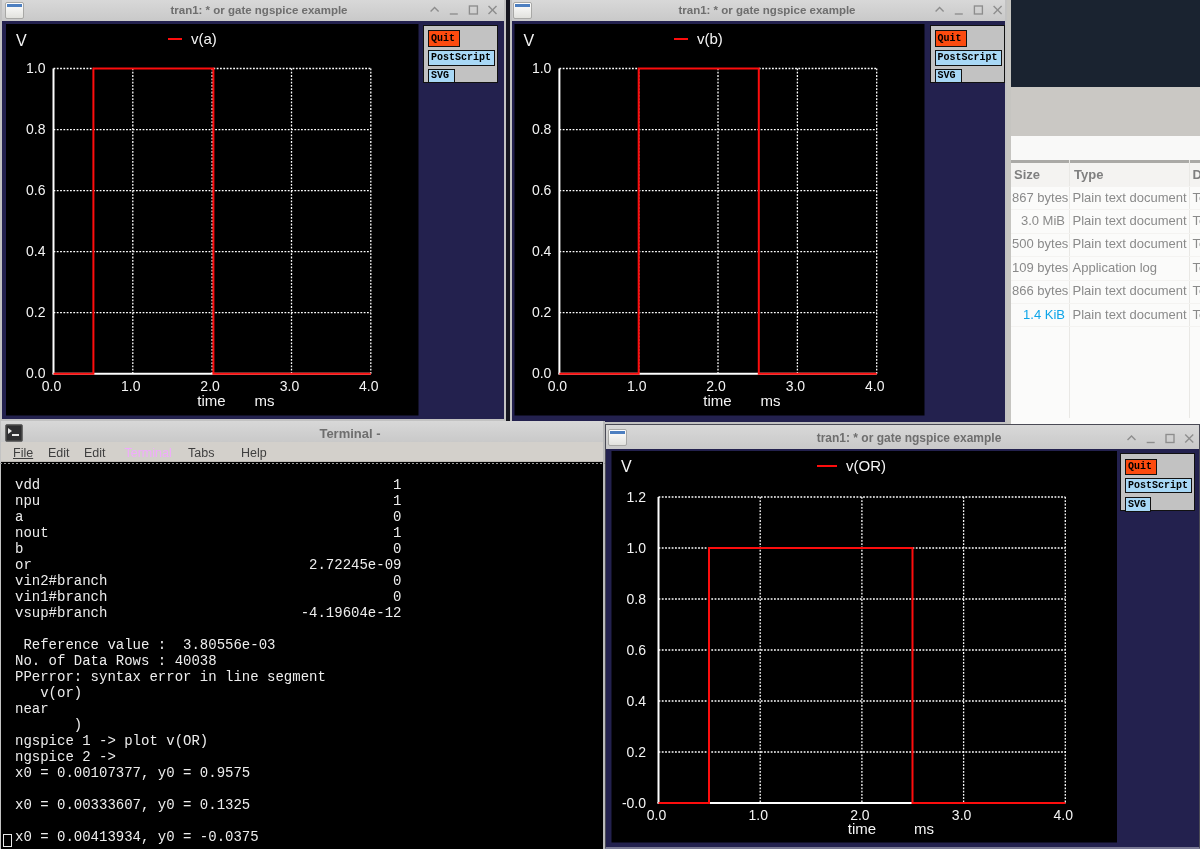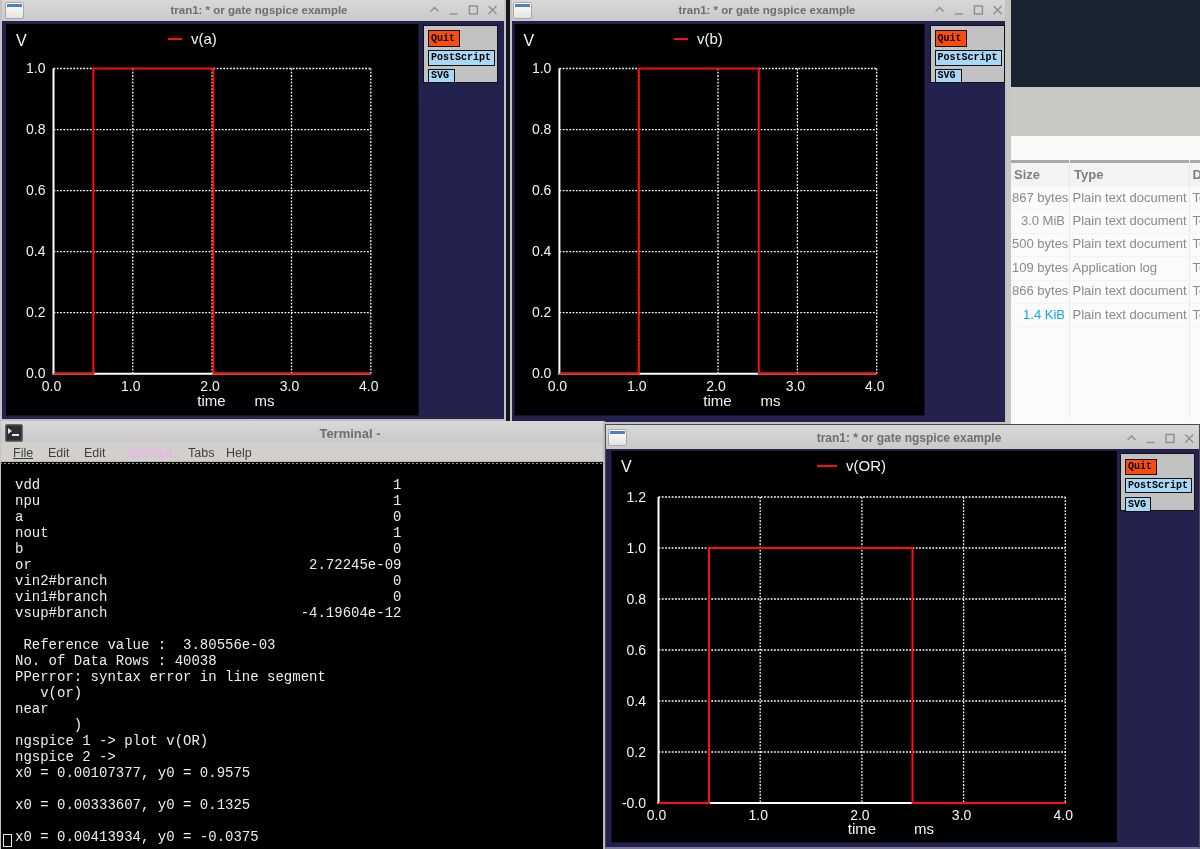--- a/index.html
+++ b/index.html
@@ -150,21 +150,21 @@
 <div style="position:absolute;left:5px;top:423.5px;width:16px;height:16px;background:#2e2e30;border:1px solid #6a6a6a;border-radius:2px;box-shadow:inset 0 0 0 1px #444;">
     <div style="position:absolute;left:2px;top:3px;width:0;height:0;border-left:4px solid #e8e8e8;border-top:3px solid transparent;border-bottom:3px solid transparent;"></div>
     <div style="position:absolute;left:6px;top:9px;width:7px;height:2.5px;background:#e8e8e8;"></div>
   </div>
 <div class="title" style="left:314px;top:425.5px;font-size:13px;">Terminal -</div>
 <div class="abs" style="left:13px;top:445.5px;font:12.5px 'Liberation Sans',sans-serif;color:#3f3f3f;text-decoration:underline;">File</div>
 <div class="abs" style="left:48px;top:445.5px;font:12.5px 'Liberation Sans',sans-serif;color:#3f3f3f;">Edit</div>
 <div class="abs" style="left:84px;top:445.5px;font:12.5px 'Liberation Sans',sans-serif;color:#3f3f3f;">Edit</div>
 <div class="abs" style="left:124.5px;top:445.5px;font:12.5px 'Liberation Sans',sans-serif;color:#f0abfc;">Terminal</div>
 <div class="abs" style="left:188px;top:445.5px;font:12.5px 'Liberation Sans',sans-serif;color:#3f3f3f;">Tabs</div>
-<div class="abs" style="left:226px;top:445.5px;font:12.5px 'Liberation Sans',sans-serif;color:#3f3f3f;">Help</div>
+<div class="abs" style="left:241px;top:445.5px;font:12.5px 'Liberation Sans',sans-serif;color:#3f3f3f;">Help</div>
 <svg class="abs" style="left:0;top:462px;" width="605" height="4" viewBox="0 0 605 4">
     <line x1="0" y1="1.5" x2="605" y2="1.5" stroke="#9a9a9a" stroke-width="1" stroke-dasharray="2 2"></line>
   </svg>
 <pre class="abs" style="left:3px;top:465px;margin:12px;font:14px/16px 'Liberation Mono',monospace;color:#ededed;">vdd                                          1
 npu                                          1
 a                                            0
 nout                                         1
 b                                            0
 or                                 2.72245e-09
 vin2#branch                                  0

